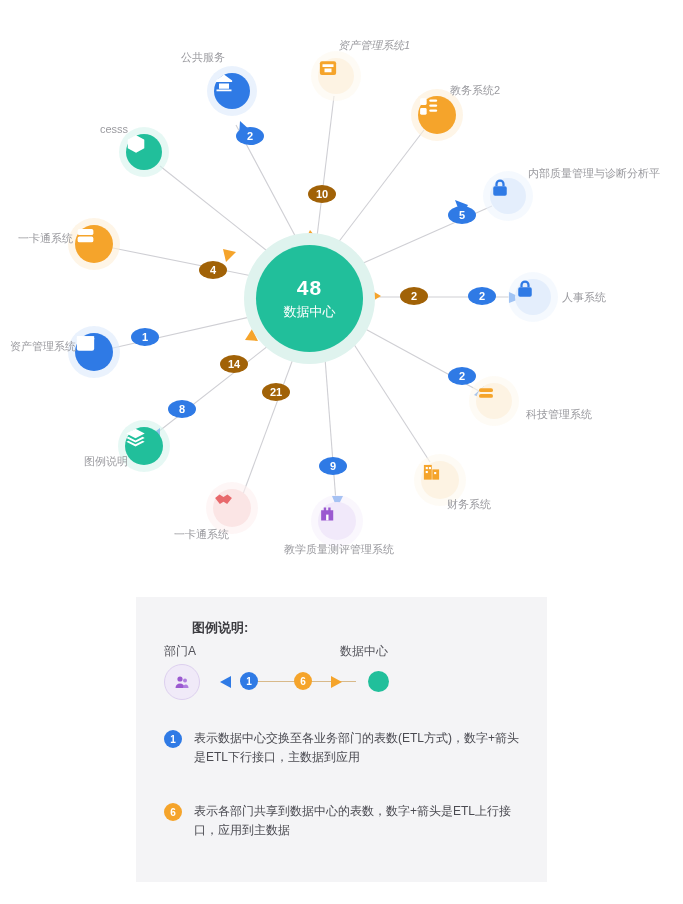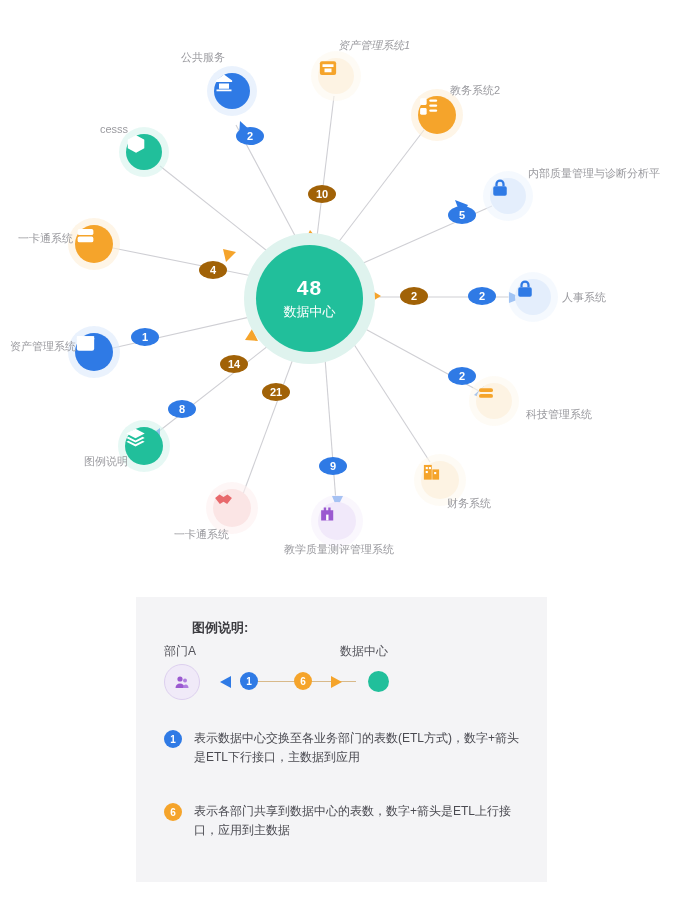--- a/index.html
+++ b/index.html
@@ -194,21 +194,21 @@
     <div class="node" style="left: 421px; top: 461px; width: 38px; height: 38px; background: rgb(253, 243, 227);">
       <svg width="21" height="21" viewBox="0 0 16 16">
         <rect fill="#f5a42b" x="2.2" y="3" width="6" height="11.2"></rect>
         <rect fill="#f5a42b" x="8.6" y="6.4" width="5.2" height="7.8"></rect>
         <rect fill="#fff" x="3.6" y="4.6" width="1.6" height="1.6"></rect>
         <rect fill="#fff" x="6" y="4.6" width="1.6" height="1.6"></rect>
         <rect fill="#fff" x="3.6" y="7.6" width="1.6" height="1.6"></rect>
         <rect fill="#fff" x="10" y="8.4" width="1.6" height="1.6"></rect>
       </svg>
     </div>
-    <div class="nlabel" style="left: 447px; top: 499px; font-family: Liberation Mono, monospace;">财务系统</div>
+    <div class="nlabel" style="left: 447px; top: 499px;">财务系统</div>
     <div class="node" style="left: 206px; top: 482px; width: 52px; height: 52px; background: rgb(253, 240, 240); opacity: 0.6;"></div>
     <div class="node" style="left: 213px; top: 489px; width: 38px; height: 38px; background: rgb(251, 229, 229);">
       <svg width="21" height="21" viewBox="0 0 16 16">
         <path fill="#e8696c" d="M1.6 6.8 5 4.2l3 1.8 3-1.8 3.4 2.6-3.6 4.6-2.8-1.6-2.8 1.6z"></path>
       </svg>
     </div>
     <div class="nlabel" style="left: 174px; top: 529px;">一卡通系统</div>
     <div class="node" style="left: 311px; top: 495px; width: 52px; height: 52px; background: rgb(247, 242, 252); opacity: 0.6;"></div>
     <div class="node" style="left: 318px; top: 502px; width: 38px; height: 38px; background: rgb(241, 233, 250);">
       <svg width="21" height="21" viewBox="0 0 16 16">

